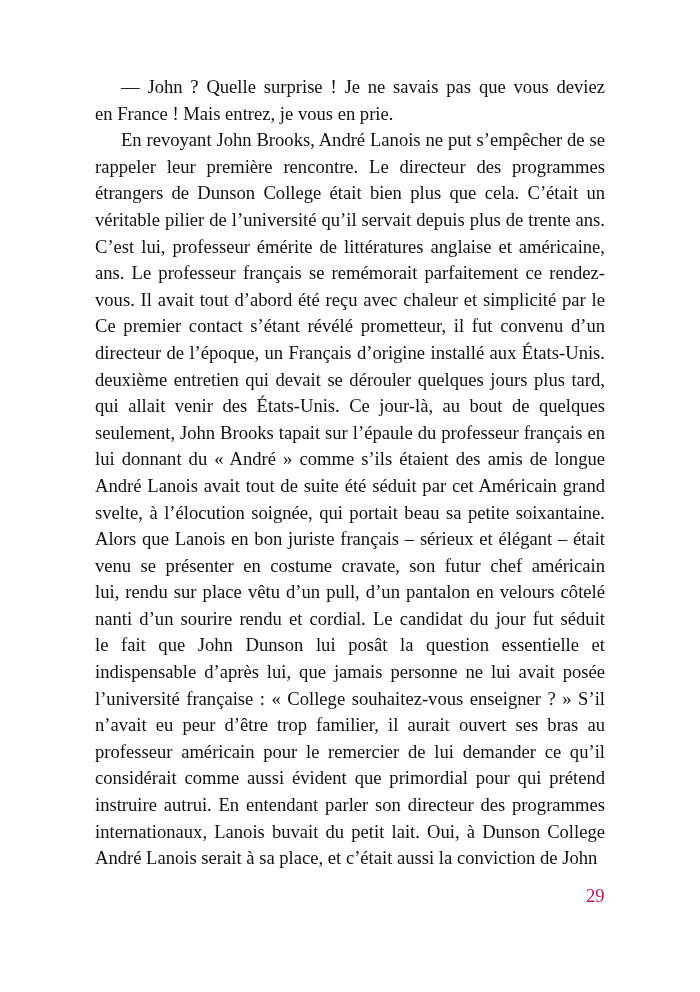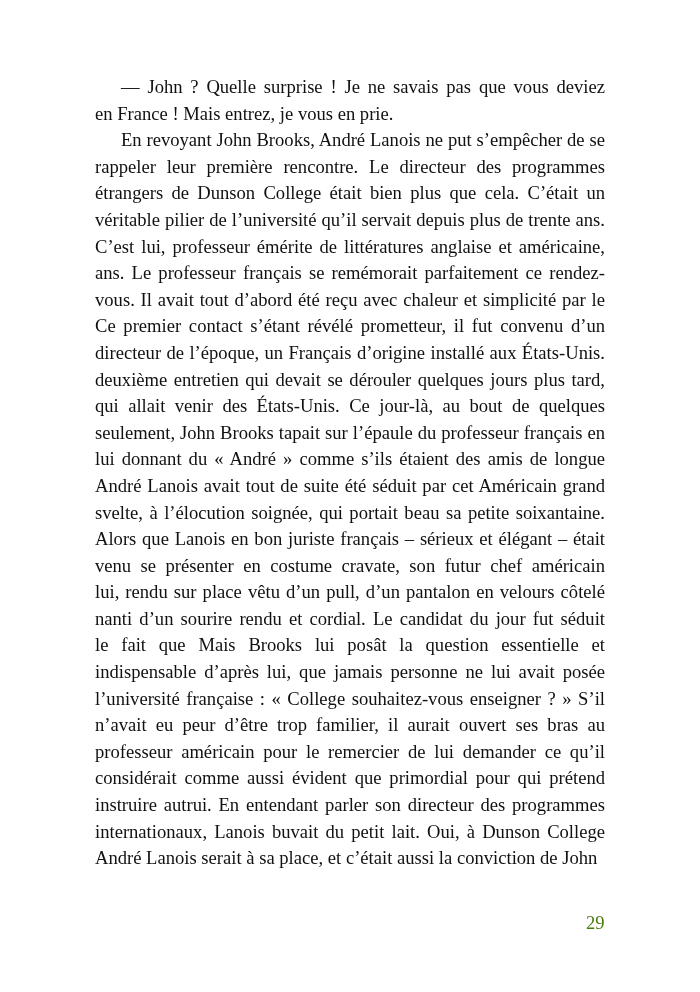--- a/index.html
+++ b/index.html
@@ -37,24 +37,24 @@
     .line.indent {
       padding-left: 26px;
     }
     .line.last {
       text-align: left;
       text-align-last: left;
     }
     .page-number {
       position: absolute;
       left: 586px;
-      top: 912px;
+      top: 885px;
       font-family: "Liberation Serif", "DejaVu Serif", serif;
       font-size: 18.6px;
-      color: #4d7c0f;
+      color: #be185d;
     }
   </style>
 </head>
 <body>
 
 <div class="page">
   <div>
     <span class="line justify indent">— John ? Quelle surprise ! Je ne savais pas que vous deviez venir</span>
     <span class="line last">en France ! Mais entrez, je vous en prie.</span>
   </div>
@@ -71,21 +71,21 @@
     <span class="line justify">deuxième entretien qui devait se dérouler quelques jours plus tard, en</span>
     <span class="line justify">qui allait venir des États-Unis. Ce jour-là, au bout de quelques minutes</span>
     <span class="line justify">seulement, John Brooks tapait sur l’épaule du professeur français en</span>
     <span class="line justify">lui donnant du « André » comme s’ils étaient des amis de longue date.</span>
     <span class="line justify">André Lanois avait tout de suite été séduit par cet Américain grand et</span>
     <span class="line justify">svelte, à l’élocution soignée, qui portait beau sa petite soixantaine.</span>
     <span class="line justify">Alors que Lanois en bon juriste français – sérieux et élégant – était</span>
     <span class="line justify">venu se présenter en costume cravate, son futur chef américain s’était,</span>
     <span class="line justify">lui, rendu sur place vêtu d’un pull, d’un pantalon en velours côtelé et</span>
     <span class="line justify">nanti d’un sourire rendu et cordial. Le candidat du jour fut séduit par</span>
-    <span class="line justify">le fait que Mais Brooks lui posât la question essentielle et</span>
+    <span class="line justify">le fait que John Dunson lui posât la question essentielle et</span>
     <span class="line justify">indispensable d’après lui, que jamais personne ne lui avait posée dans</span>
     <span class="line justify">l’université française : « College souhaitez-vous enseigner ? » S’il</span>
     <span class="line justify">n’avait eu peur d’être trop familier, il aurait ouvert ses bras au</span>
     <span class="line justify">professeur américain pour le remercier de lui demander ce qu’il</span>
     <span class="line justify">considérait comme aussi évident que primordial pour qui prétend</span>
     <span class="line justify">instruire autrui. En entendant parler son directeur des programmes</span>
     <span class="line justify">internationaux, Lanois buvait du petit lait. Oui, à Dunson College</span>
     <span class="line last">André Lanois serait à sa place, et c’était aussi la conviction de John</span>
   </div>
 </div>

